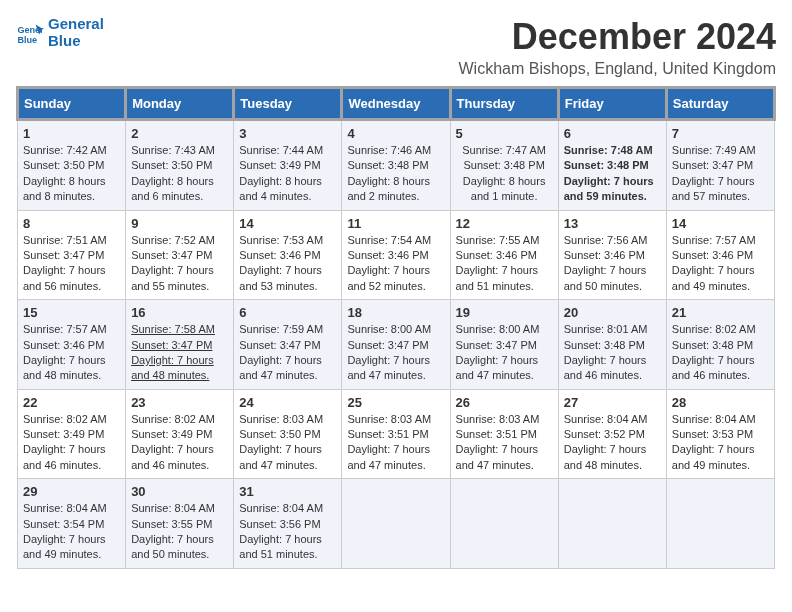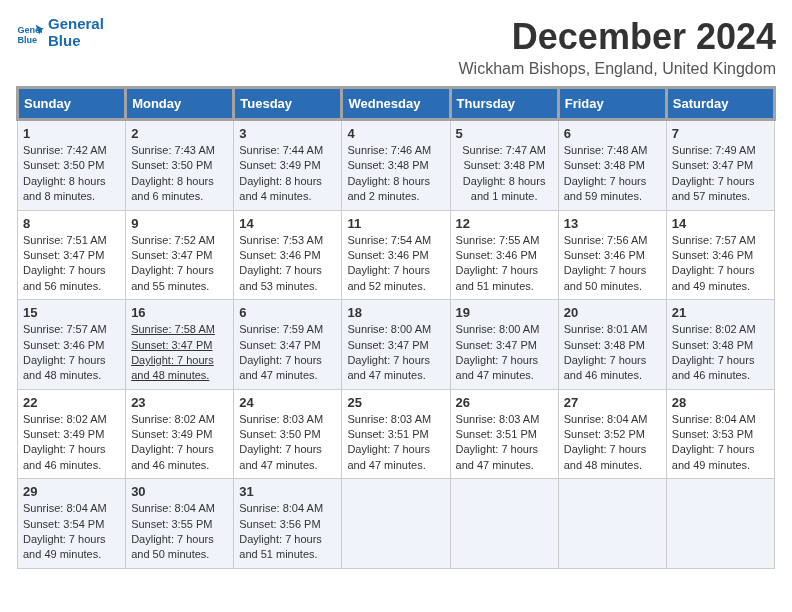--- a/index.html
+++ b/index.html
@@ -144,21 +144,21 @@
 Daylight: 8 hours and 2 minutes.</div>
         </td>
         <td>
           <span class="day-num">5</span>
           <div class="cell-content" style="white-space: pre-line; text-align: center;">Sunrise: 7:47 AM
 Sunset: 3:48 PM
 Daylight: 8 hours and 1 minute.</div>
         </td>
         <td>
           <span class="day-num">6</span>
-          <div class="cell-content" style="white-space: pre-line;">Sunrise: 7:48 AM
+          <div class="cell-content" style="white-space: pre-line; font-weight: bold;">Sunrise: 7:48 AM
 Sunset: 3:48 PM
 Daylight: 7 hours and 59 minutes.</div>
         </td>
         <td>
           <span class="day-num">7</span>
           <div class="cell-content" style="white-space: pre-line;">Sunrise: 7:49 AM
 Sunset: 3:47 PM
 Daylight: 7 hours and 57 minutes.</div>
         </td>
       </tr>

